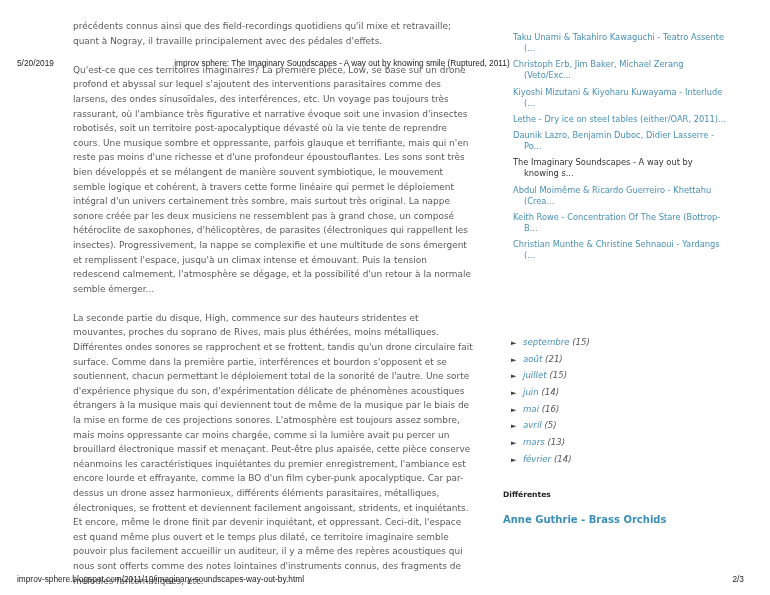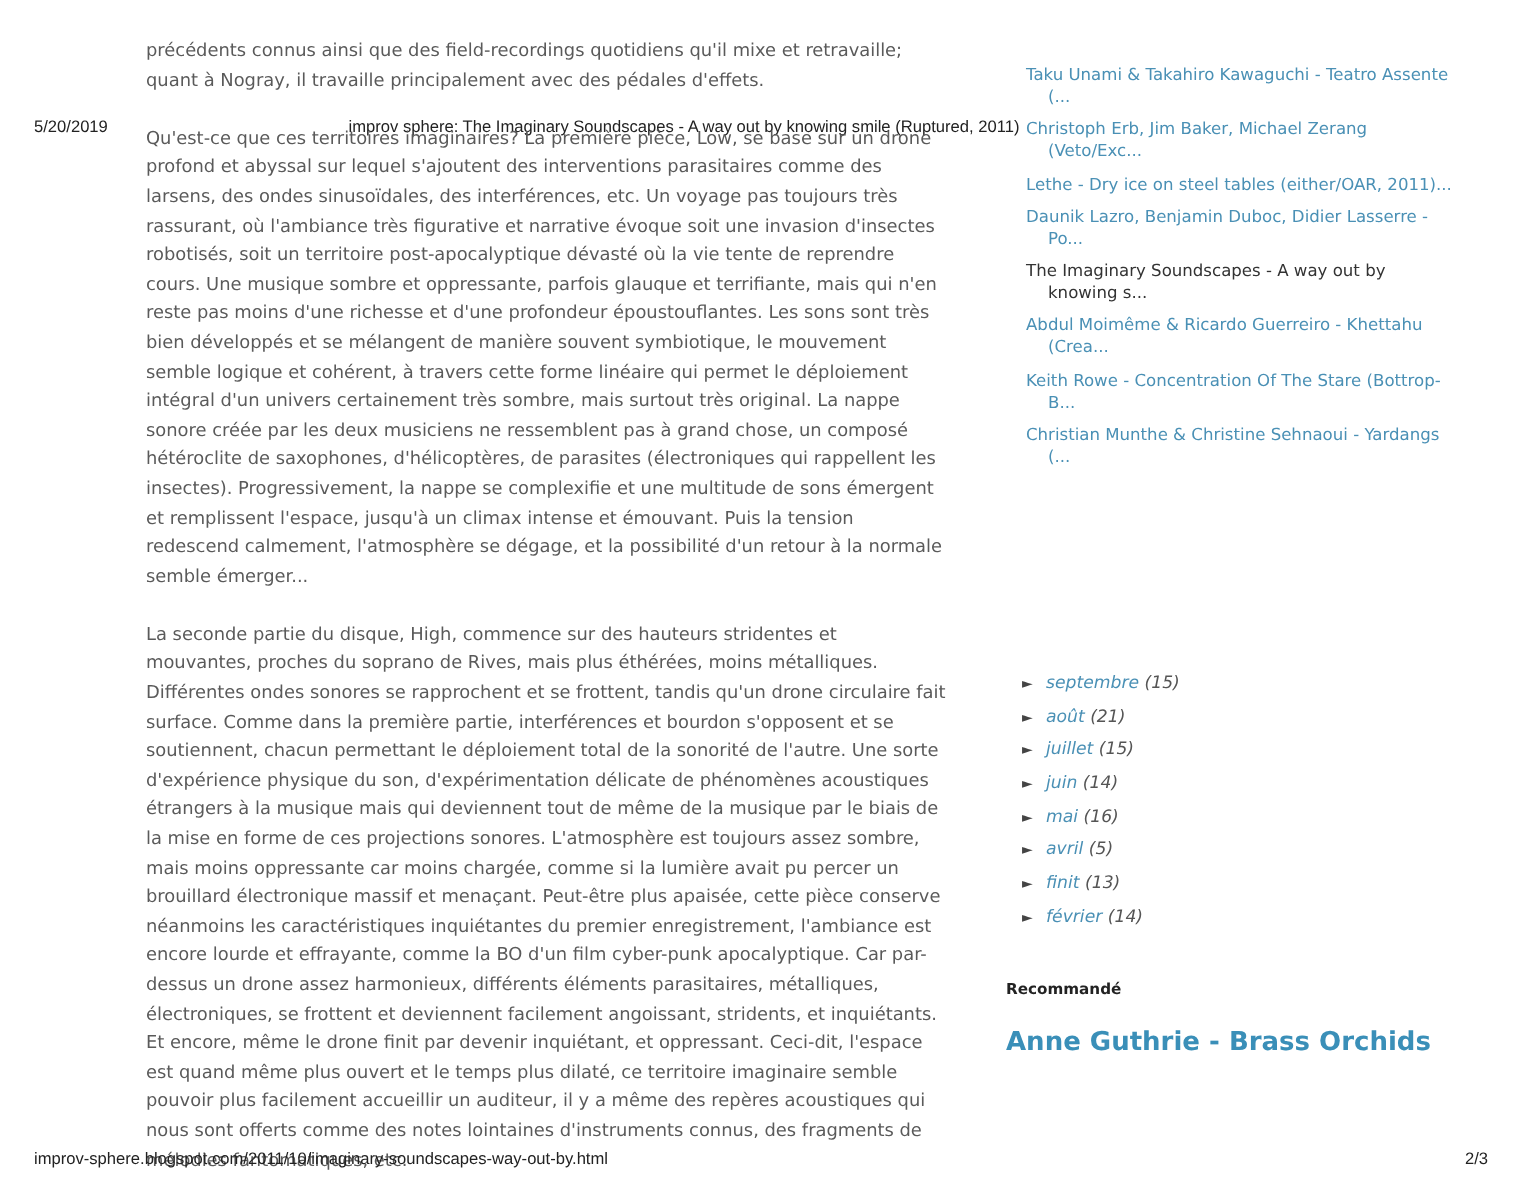--- a/index.html
+++ b/index.html
@@ -18,60 +18,61 @@
     .sidebar { position:absolute; left:503px; top:32px; width:225px; font-size:8.3px; color:#555; }
     .post-list { list-style:none; margin:0; padding:0; }
     .post-list li { padding-left:21px; text-indent:-11px; line-height:11px; margin-bottom:5.3px; }
     .post-list li a { color:#4a90b5; text-decoration:none; }
     .post-list li.current { color:#333; }
     .archive-list { list-style:none; margin:0; padding:0; position:absolute; top:302px; left:8px; }
     .archive-list li { height:16.7px; line-height:16.7px; color:#555; font-size:8.6px;font-style:italic; }
     .archive-list .tri { display:inline-block; width:12px; font-size:7px; color:#444; }
     .archive-list a { color:#4a90b5; text-decoration:none; }
     .rec-heading { position:absolute; left:0; top:458px; font-size:7.6px; font-weight:bold; color:#222; }
-    .rec-link { position:absolute; left:0; top:482px; font-size:13px; font-weight:bold; color:#3a8fb8; text-decoration:none; }
+    .rec-link { position:absolute; left:0; top:482px; font-size:10px; font-weight:bold; color:#3a8fb8; text-decoration:none; }
   </style>
 </head>
 <body>
 
 <div class="print-header">
   <span class="date">5/20/2019</span>
   <span class="title">improv sphere: The Imaginary Soundscapes - A way out by knowing smile (Ruptured, 2011)</span>
 </div>
 
 <div class="main">
   <p class="first">précédents connus ainsi que des field-recordings quotidiens qu'il mixe et retravaille; quant à Nogray, il  travaille principalement avec des pédales d'effets.</p>
   <p>Qu'est-ce que ces territoires imaginaires? La première pièce, Low, se base sur un drone profond et abyssal sur lequel s'ajoutent des interventions parasitaires comme des larsens, des ondes sinusoïdales, des interférences, etc. Un voyage pas toujours très rassurant, où l'ambiance très figurative et narrative évoque soit une invasion d'insectes robotisés, soit un territoire post-apocalyptique dévasté où la vie tente de reprendre cours. Une musique sombre et oppressante, parfois glauque et terrifiante, mais qui n'en reste pas moins d'une richesse et d'une profondeur époustouflantes. Les sons sont très bien développés et se mélangent de manière souvent symbiotique, le mouvement semble logique et cohérent, à travers cette forme linéaire qui permet le déploiement intégral d'un univers certainement très sombre, mais surtout très original. La nappe sonore créée par les deux musiciens ne ressemblent pas à grand chose, un composé hétéroclite de saxophones, d'hélicoptères, de parasites (électroniques qui rappellent les insectes). Progressivement, la nappe se complexifie et une multitude de sons émergent et remplissent l'espace, jusqu'à un climax intense et émouvant. Puis la tension redescend calmement, l'atmosphère se dégage, et la possibilité d'un retour à la normale semble émerger...</p>
   <p>La seconde partie du disque, High, commence sur des hauteurs stridentes et mouvantes, proches du soprano de Rives, mais plus éthérées, moins métalliques. Différentes ondes sonores se rapprochent et se frottent, tandis qu'un drone circulaire fait surface. Comme dans la première partie, interférences et bourdon s'opposent et se soutiennent, chacun permettant le déploiement total de la sonorité de l'autre. Une sorte d'expérience physique du son, d'expérimentation délicate de phénomènes acoustiques étrangers à la musique mais qui deviennent tout de même de la musique par le biais de la mise en forme de ces projections sonores. L'atmosphère est toujours assez sombre, mais moins oppressante car moins chargée, comme si la lumière avait pu percer un brouillard électronique massif et menaçant. Peut-être plus apaisée, cette pièce conserve néanmoins les caractéristiques inquiétantes du premier enregistrement, l'ambiance est encore lourde et effrayante, comme la BO d'un film cyber-punk apocalyptique. Car par-dessus un drone assez harmonieux, différents éléments parasitaires, métalliques, électroniques, se frottent et deviennent facilement angoissant, stridents, et inquiétants. Et encore, même le drone finit par devenir inquiétant, et oppressant. Ceci-dit, l'espace est quand même plus ouvert et le temps plus dilaté, ce territoire imaginaire semble pouvoir plus facilement accueillir un auditeur, il y a même des repères acoustiques qui nous sont offerts comme des notes lointaines d'instruments connus, des fragments de mélodies fantomatiques, etc.</p>
 
 </div>
 
 <div class="sidebar">
   <ul class="post-list">
     <li><a href="#">Taku Unami &amp; Takahiro Kawaguchi - Teatro Assente (...</a></li>
     <li><a href="#">Christoph Erb, Jim Baker, Michael Zerang (Veto/Exc...</a></li>
+    <li><a href="#">Kiyoshi Mizutani &amp; Kiyoharu Kuwayama - Interlude (...</a></li>
     <li><a href="#">Lethe - Dry ice on steel tables (either/OAR, 2011)...</a></li>
     <li><a href="#">Daunik Lazro, Benjamin Duboc, Didier Lasserre - Po...</a></li>
     <li class="current">The Imaginary Soundscapes - A way out by knowing s...</li>
     <li><a href="#">Abdul Moimême &amp; Ricardo Guerreiro - Khettahu (Crea...</a></li>
     <li><a href="#">Keith Rowe - Concentration Of The Stare (Bottrop-B...</a></li>
     <li><a href="#">Christian Munthe &amp; Christine Sehnaoui - Yardangs (...</a></li>
   </ul>
 
   <ul class="archive-list">
     <li><span class="tri">►</span><a href="#">septembre</a> <span>(15)</span></li>
     <li><span class="tri">►</span><a href="#">août</a> <span>(21)</span></li>
     <li><span class="tri">►</span><a href="#">juillet</a> <span>(15)</span></li>
     <li><span class="tri">►</span><a href="#">juin</a> <span>(14)</span></li>
     <li><span class="tri">►</span><a href="#">mai</a> <span>(16)</span></li>
     <li><span class="tri">►</span><a href="#">avril</a> <span>(5)</span></li>
-    <li><span class="tri">►</span><a href="#">finit</a> <span>(13)</span></li>
+    <li><span class="tri">►</span><a href="#">mars</a> <span>(13)</span></li>
     <li><span class="tri">►</span><a href="#">février</a> <span>(14)</span></li>
   </ul>
 
-  <div class="rec-heading">Recommandé</div>
+  <div class="rec-heading">Différentes</div>
   <a href="#" class="rec-link">Anne Guthrie - Brass Orchids</a>
 </div>
 
 <div class="print-footer">
   <span class="url">improv-sphere.blogspot.com/2011/10/imaginary-soundscapes-way-out-by.html</span>
   <span class="page">2/3</span>
 </div>
 
 </body></html>

